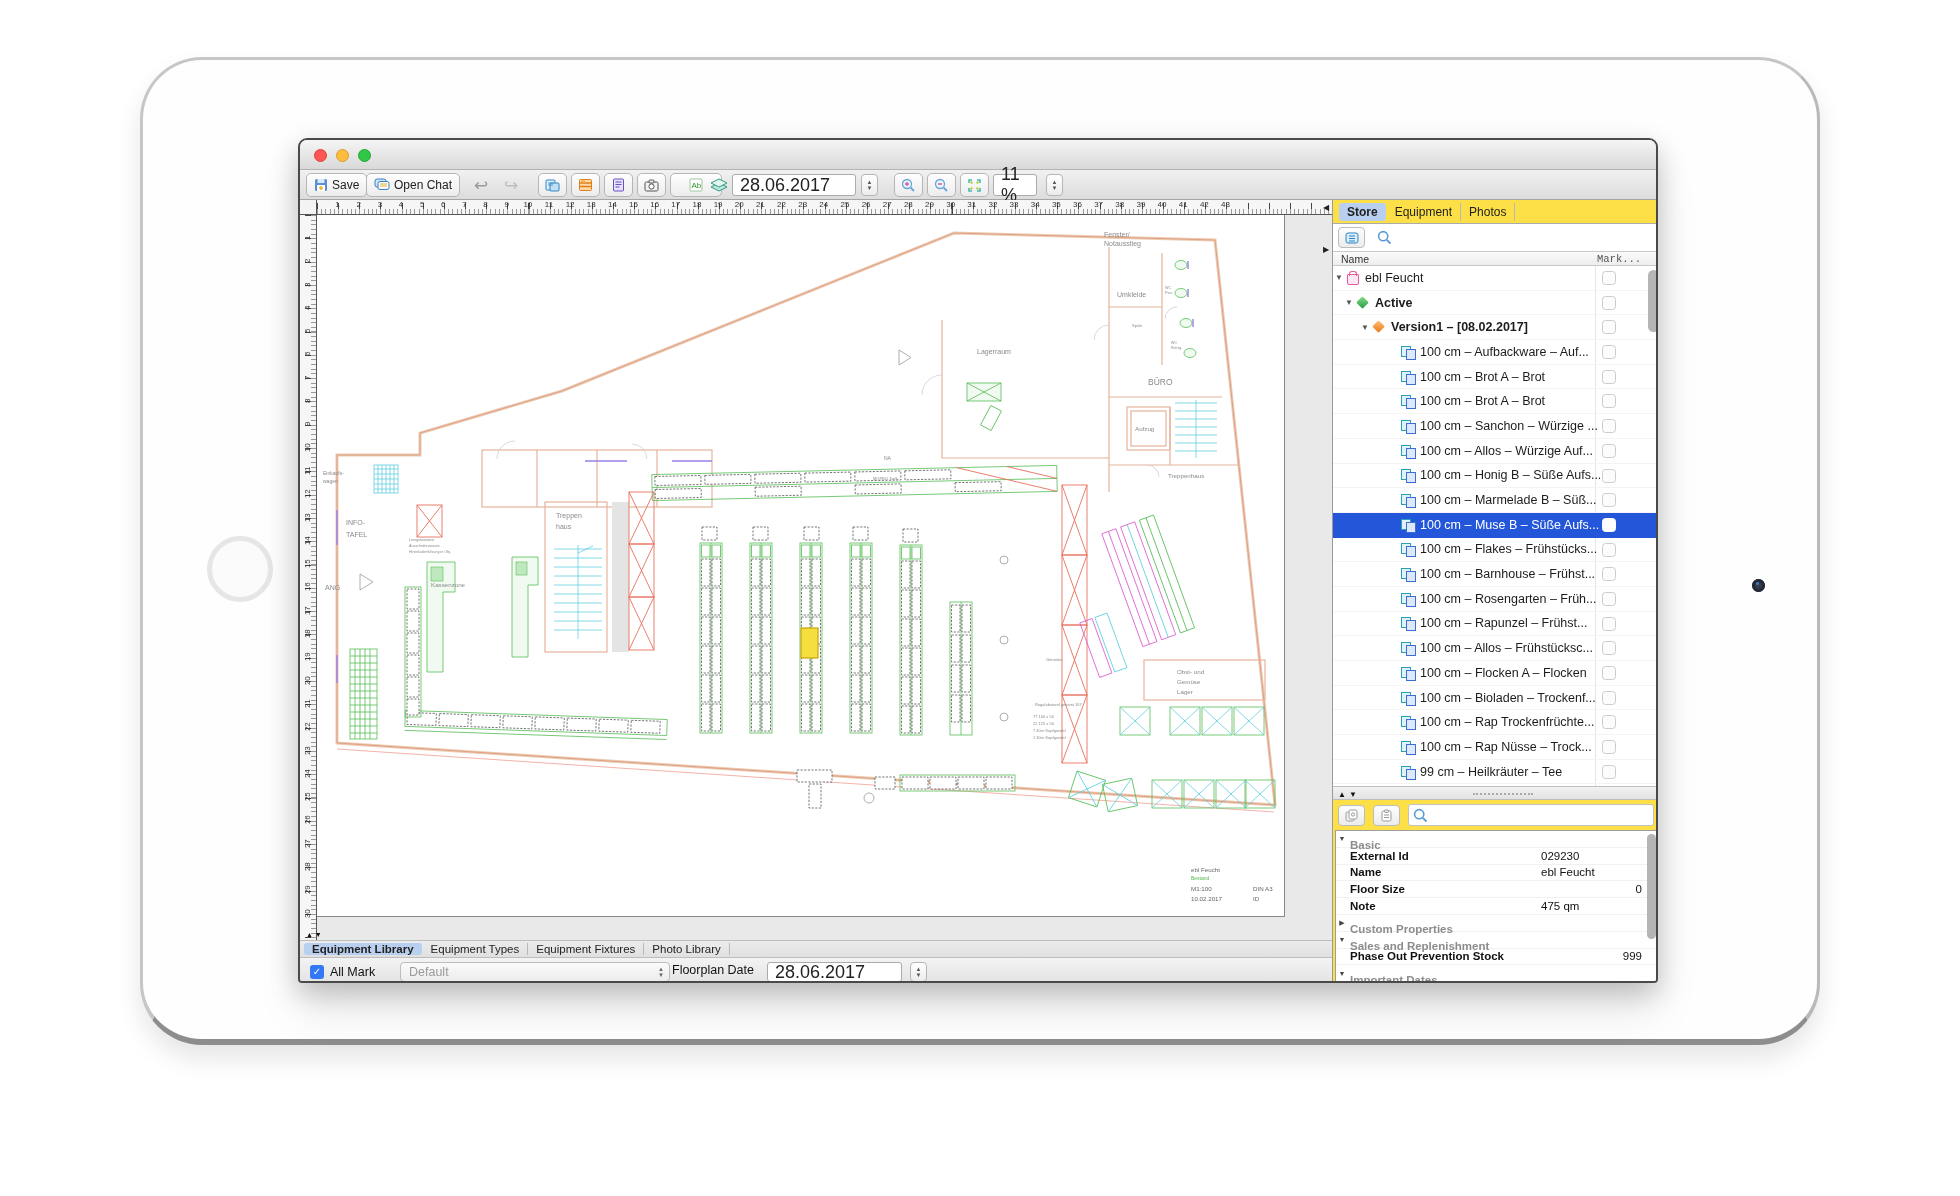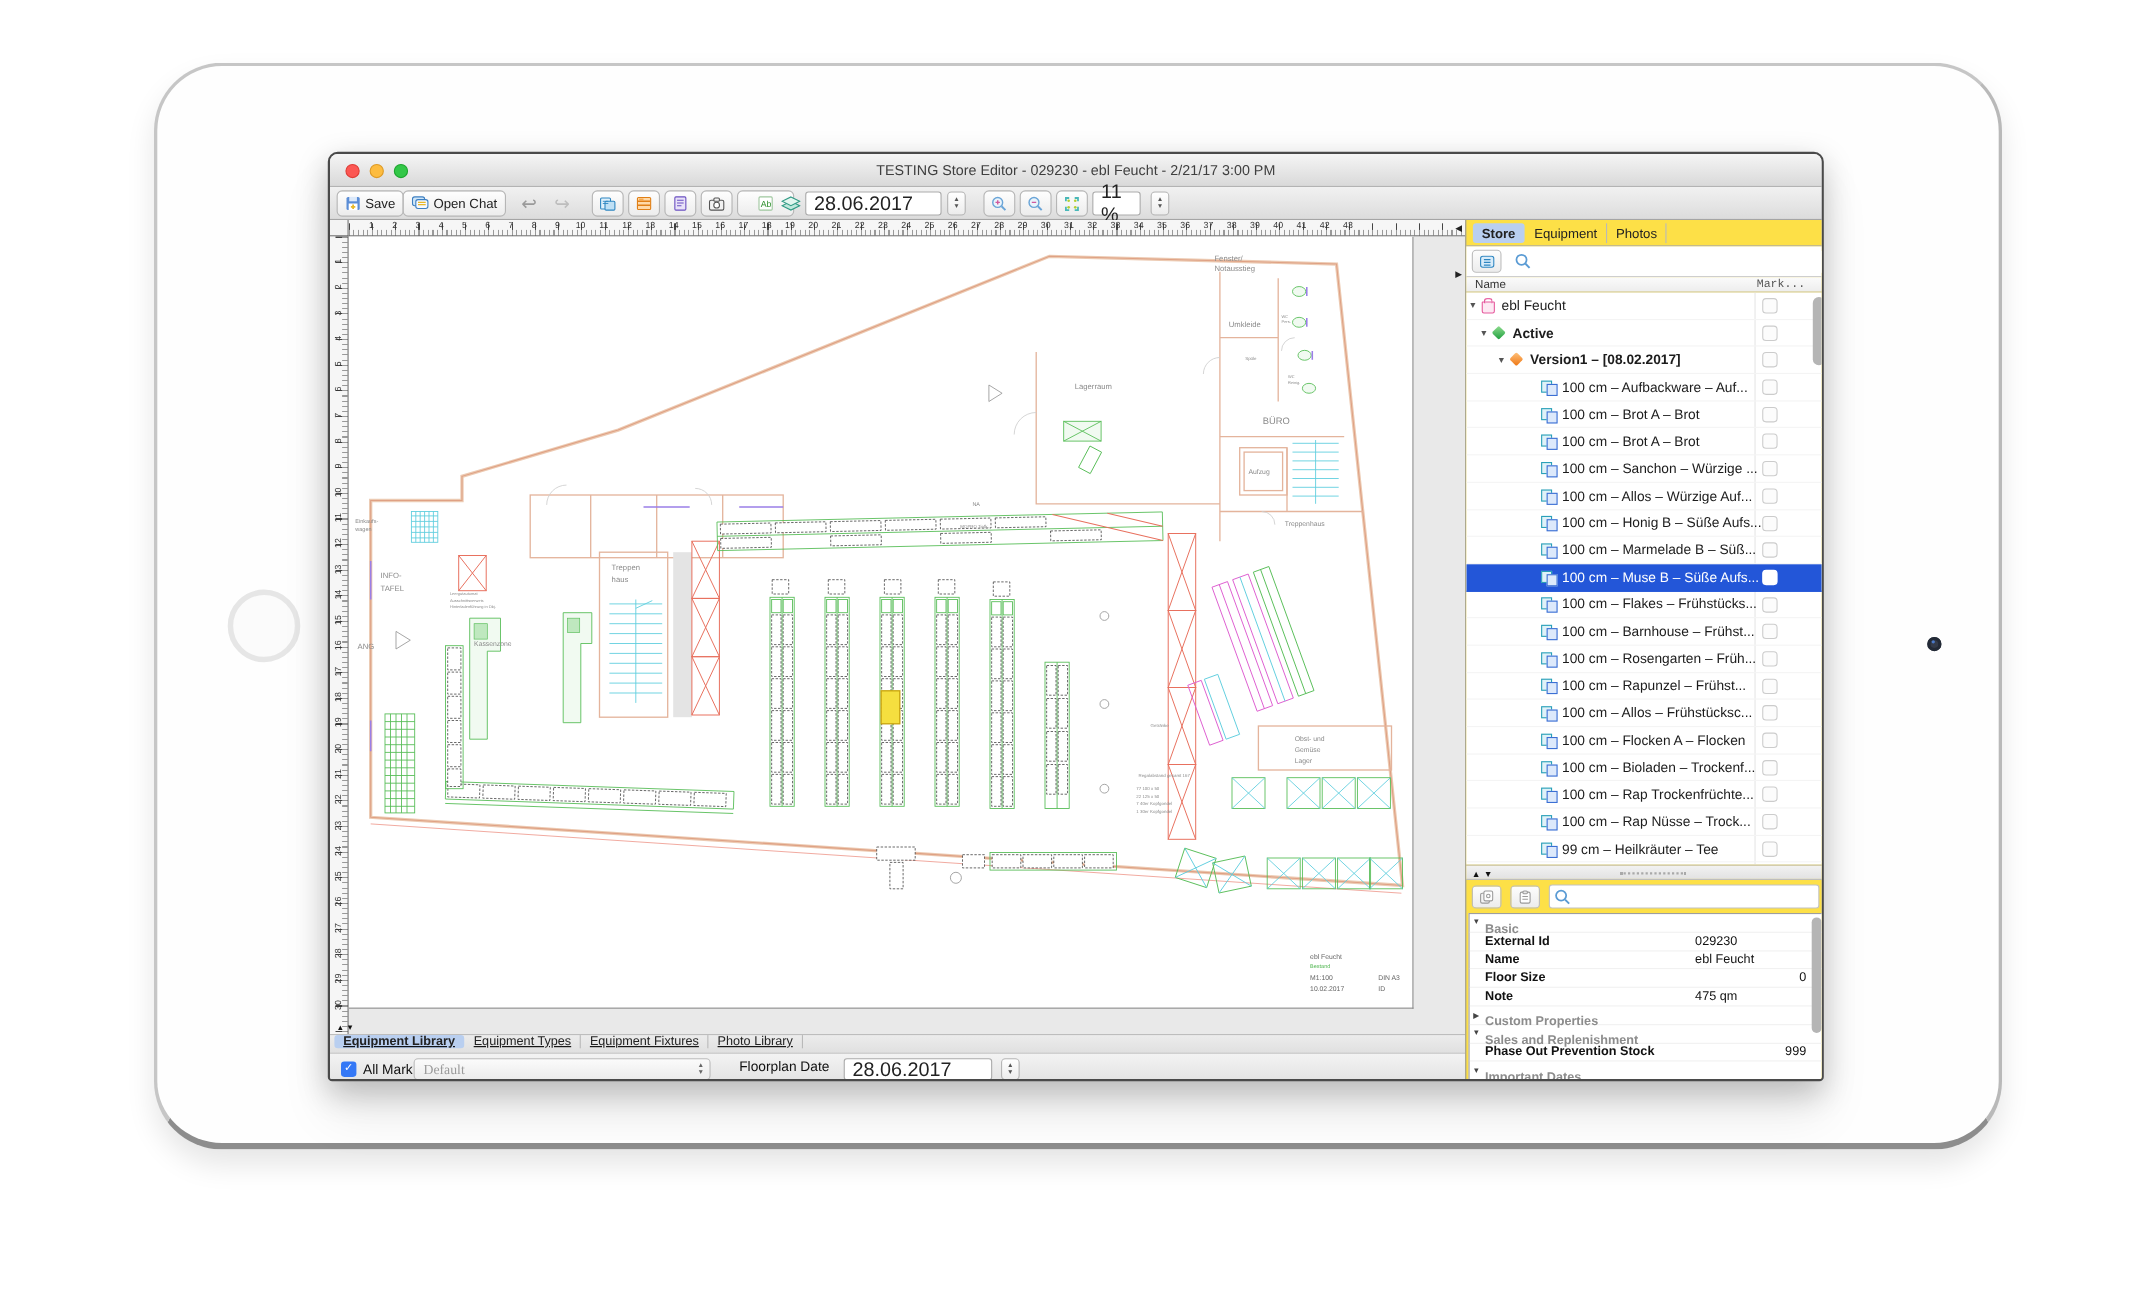--- a/index.html
+++ b/index.html
@@ -70,30 +70,30 @@
   .fp .v{stroke:#9b7fe8;stroke-width:1.4;fill:none;}
   .fp .d{stroke:#cfcfcf;stroke-width:.8;fill:none;}
   .fp .col{stroke:#9a9a9a;stroke-width:.8;fill:none;}
   .fp .gray{fill:#e4e4e4;}
   .fp text{fill:#8a8a8a;font-family:"Liberation Sans",sans-serif;}
   .fp .t8{font-size:8.5px;} .fp .t7{font-size:7px;} .fp .t6{font-size:6.2px;}
   .fp .t5{font-size:5px;} .fp .t4{font-size:4px;} .fp .t35{font-size:3.6px;}
   .fp .dk{fill:#666;} .fp .grn{fill:#55b855;}
   
   .btabbar{position:absolute;left:0;top:800px;width:1032px;height:18px;background:linear-gradient(#ececec,#e0e0e0);
-      border-top:1px solid #bdbdbd;border-bottom:1px solid #bdbdbd;display:flex;align-items:flex-start;padding-left:4px;text-decoration:underline;}
+      border-top:1px solid #bdbdbd;border-bottom:1px solid #bdbdbd;display:flex;align-items:center;padding-left:4px;}
   .btab{font-size:11.5px;color:#222;display:flex;align-items:center;padding:0 8px;border-right:1px solid #b9b9b9;white-space:nowrap;}
   .btab.sel{background:#b9cff0;font-weight:bold;border-radius:3px;border-right:none;margin-right:1px;}
   .mini-sort{position:absolute;font-size:7px;color:#111;line-height:7px;}
   .bottombar{position:absolute;left:0;top:818px;width:1032px;height:27px;background:linear-gradient(#f3f3f3,#e2e2e2);
       display:flex;align-items:center;font-size:12.5px;color:#111;}
   .chk{width:14px;height:14px;border-radius:3px;background:#3478f6;color:#fff;font-size:10px;line-height:14px;
       text-align:center;margin:0 6px 0 10px;flex:0 0 14px;}
-  .dropdown{position:absolute;left:76px;top:4px;width:270px;height:20px;border:1px solid #bdbdbd;border-radius:4px;
-      background:linear-gradient(#fbfbfb,#ececec);display:flex;align-items:center;padding:0 8px;color:#9a9a9a;font-family:Liberation Serif, serif;}
+  .dropdown{position:absolute;left:100px;top:4px;width:270px;height:20px;border:1px solid #bdbdbd;border-radius:4px;
+      background:linear-gradient(#fbfbfb,#ececec);display:flex;align-items:center;padding:0 8px;color:#9a9a9a;}
   .dd-arrows{position:absolute;right:5px;top:3px;font-size:6px;color:#666;line-height:6px;text-align:center;}
   .fp-date-label{position:absolute;left:372px;top:5px;font-weight:bold;font-weight:normal;}
   
   .sidebar{position:absolute;left:1032px;top:60px;width:328px;height:785px;background:#fde047;border-left:1px solid #9a9a9a;}
   .stabs{position:absolute;left:0;top:0;width:100%;height:24px;border-bottom:1px solid #ababab;display:flex;align-items:center;padding-left:6px;}
   .stab{font-size:12px;color:#222;padding:2px 8px;border-right:1px solid #b9b9b9;white-space:nowrap;}
   .stab.sel{background:#b9cff0;font-weight:bold;border-radius:3px;border-right:none;margin-right:1px;}
   .ssearch{position:absolute;left:0;top:24px;width:100%;height:28px;background:#fff;border-bottom:1px solid #c9c9c9;
       display:flex;align-items:center;}
   .sq-btn{width:27px;height:21px;border:1px solid #bcbcbc;border-radius:4px;background:linear-gradient(#fdfdfd,#ececec);
@@ -154,21 +154,20 @@
   <div class="home-button"></div>
   <div class="camera-dot"></div>
 </div>
 
 <div class="window">
 
   <div class="titlebar">
     <div class="tl red"></div>
     <div class="tl yel"></div>
     <div class="tl grn"></div>
-    <div class="title-text">TESTING Store Editor - 029230 - ebl Feucht - 2/21/17 3:00 PM</div>
   </div>
 
   <div class="toolbar">
     <div class="tbtn" style="left:6px;">
       <svg class="ic" width="14" height="14" viewBox="0 0 14 14">
         <rect x="1" y="1" width="12" height="12" rx="1.5" fill="#5b8dd6"></rect>
         <rect x="3.5" y="1" width="7" height="4" fill="#dce9fa"></rect>
         <rect x="3" y="7" width="8" height="6" fill="#fff"></rect>
         <path d="M7 8 v4 M5 10 h4" stroke="#e8b828" stroke-width="1.6"></path>
       </svg>

